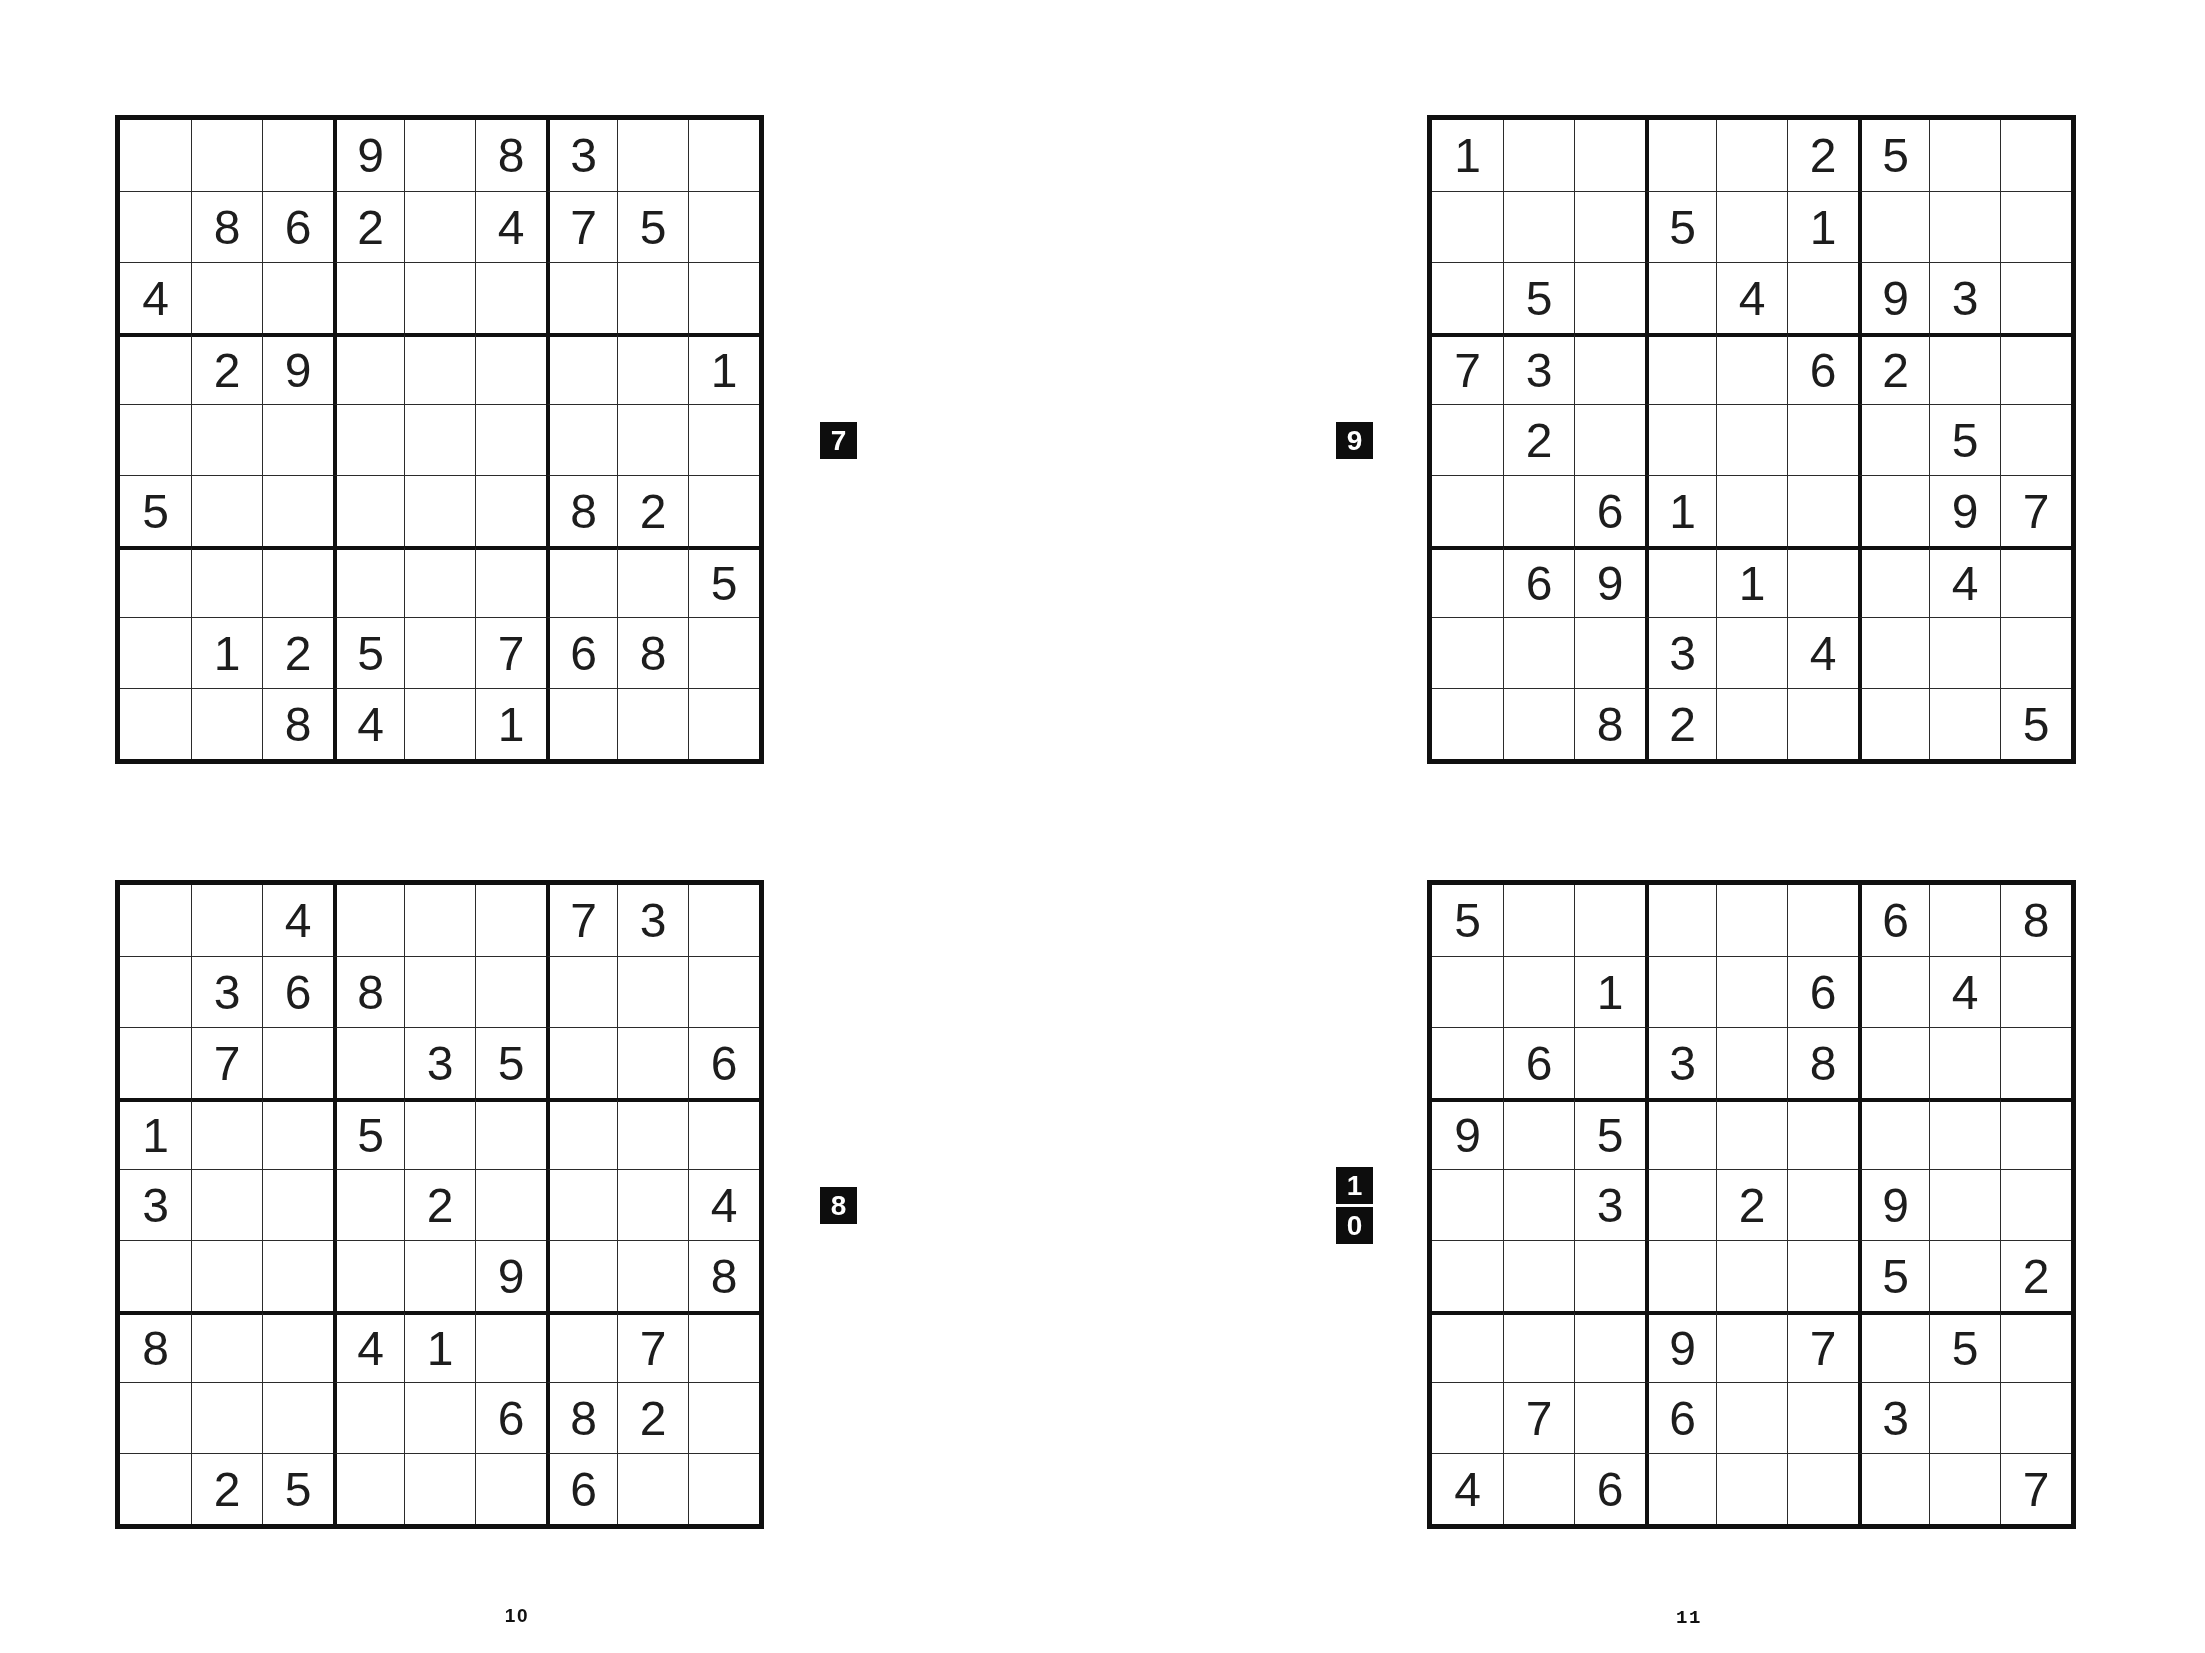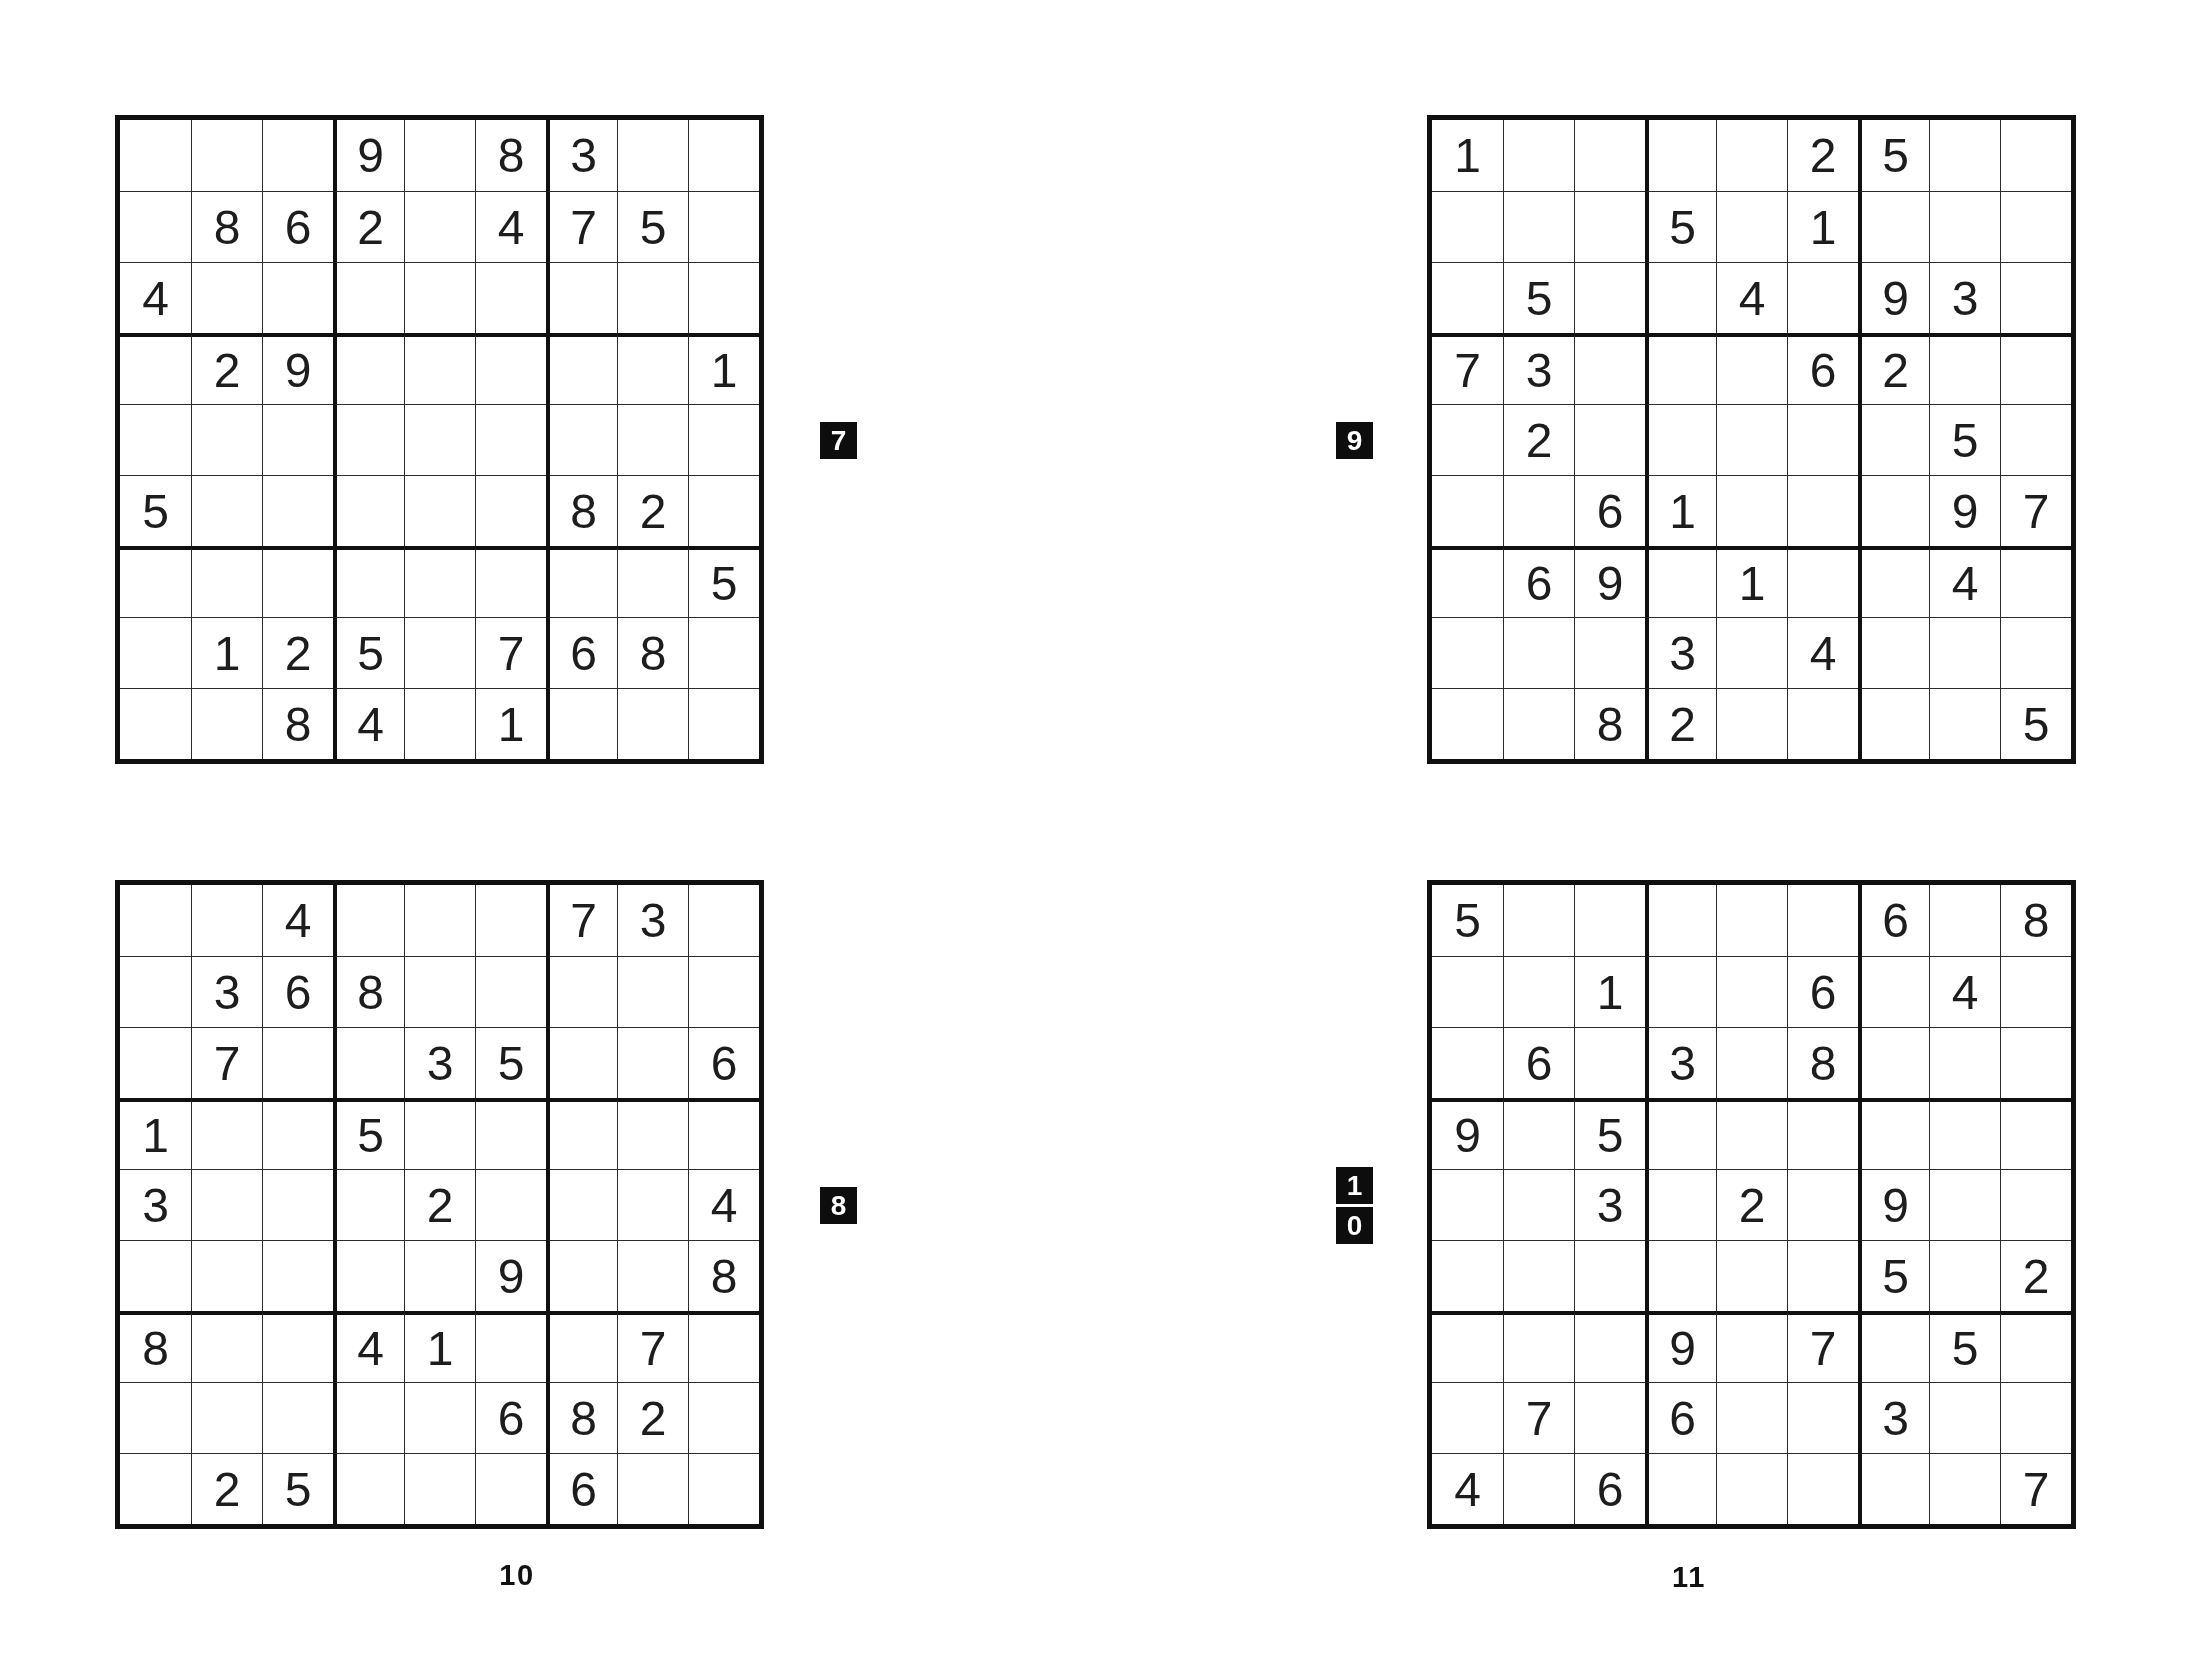--- a/index.html
+++ b/index.html
@@ -40,33 +40,34 @@
     width:37px;height:37px;
     background:#0d0d0d;
     color:#ffffff;
     display:flex;align-items:center;justify-content:center;
     font-size:28px;font-weight:700;
     font-family:"Liberation Sans", sans-serif;
   }
   .pagenum{
     position:absolute;
     transform:translateX(-50%);
-    font-size:29px;
+    font-size:19px;
     font-weight:700;
     letter-spacing:1.7px;
     color:#111111;
     font-family:"Liberation Sans", sans-serif;
+    margin-top:46px;
   }
 </style>
 </head>
 <body>
 
 <div class="page">
   <div class="pagenum" style="left:517px;top:1559px;">10</div>
-  <div class="pagenum" style="left:1689px;top:1561px;">11</div>
+  <div class="pagenum" style="left:1689px;top:1561px;font-family:Liberation Mono, monospace;">11</div>
 <div class="board" style="left: 115px; top: 115px;">
       <div class="cell c0 r0"></div>
       <div class="cell r0"></div>
       <div class="cell r0"></div>
       <div class="cell r0 boxL">9</div>
       <div class="cell r0"></div>
       <div class="cell r0">8</div>
       <div class="cell r0 boxL">3</div>
       <div class="cell r0"></div>
       <div class="cell r0"></div>

